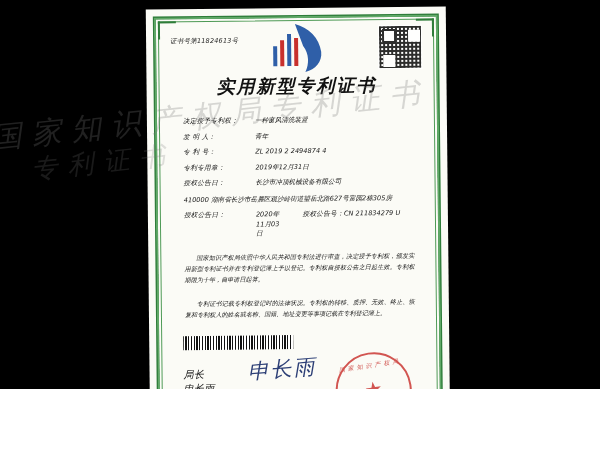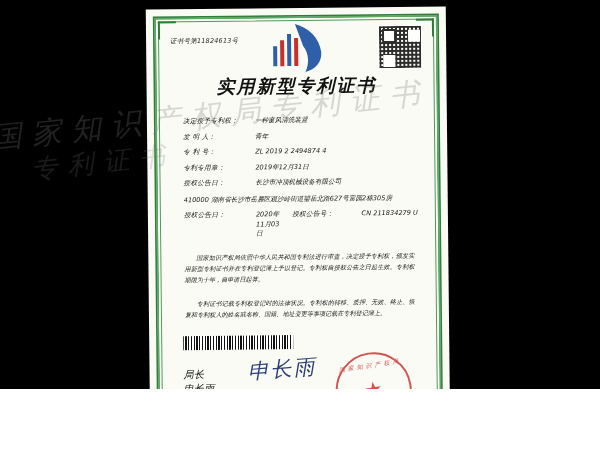--- a/index.html
+++ b/index.html
@@ -251,22 +251,22 @@
         <div class="row">
           <span class="lbl">授权公告日：</span>
           <span class="val">长沙市冲顶机械设备有限公司</span>
         </div>
         <div class="row multi">
           <span class="val">410000 湖南省长沙市岳麓区观沙岭街道望岳北路627号富园2栋305房</span>
         </div>
         <div class="row">
           <span class="lbl">授权公告日：</span>
           <span class="val">2020年11月03日</span>
-          <span class="lbl" style="width:62px;text-align:center">授权公告号：</span>
-          <span class="val" style="flex:0 0 74px;text-align:right">CN 211834279 U</span>
+          <span class="lbl" style="width:62px;text-align:right">授权公告号：</span>
+          <span class="val" style="flex:0 0 74px;">CN 211834279 U</span>
         </div>
       </div>
 
       <div class="para">国家知识产权局依照中华人民共和国专利法进行审查，决定授予专利权，颁发实用新型专利证书并在专利登记簿上予以登记。专利权自授权公告之日起生效。专利权期限为十年，自申请日起算。</div>
       <div class="para">专利证书记载专利权登记时的法律状况。专利权的转移、质押、无效、终止、恢复和专利权人的姓名或名称、国籍、地址变更等事项记载在专利登记簿上。</div>
 
       <div class="barcode"></div>
 
       <div class="sig-area">
         <div class="sig-lbl l1">局长</div>

